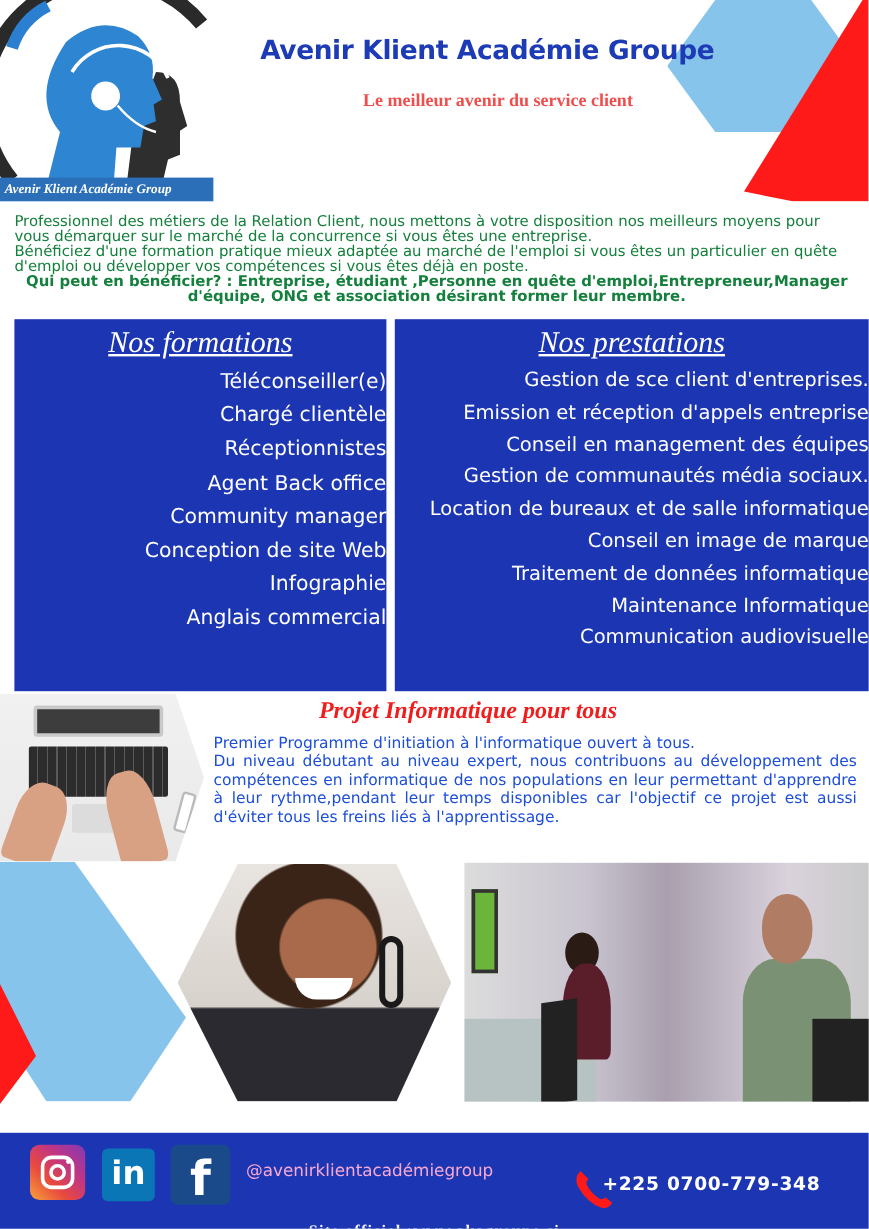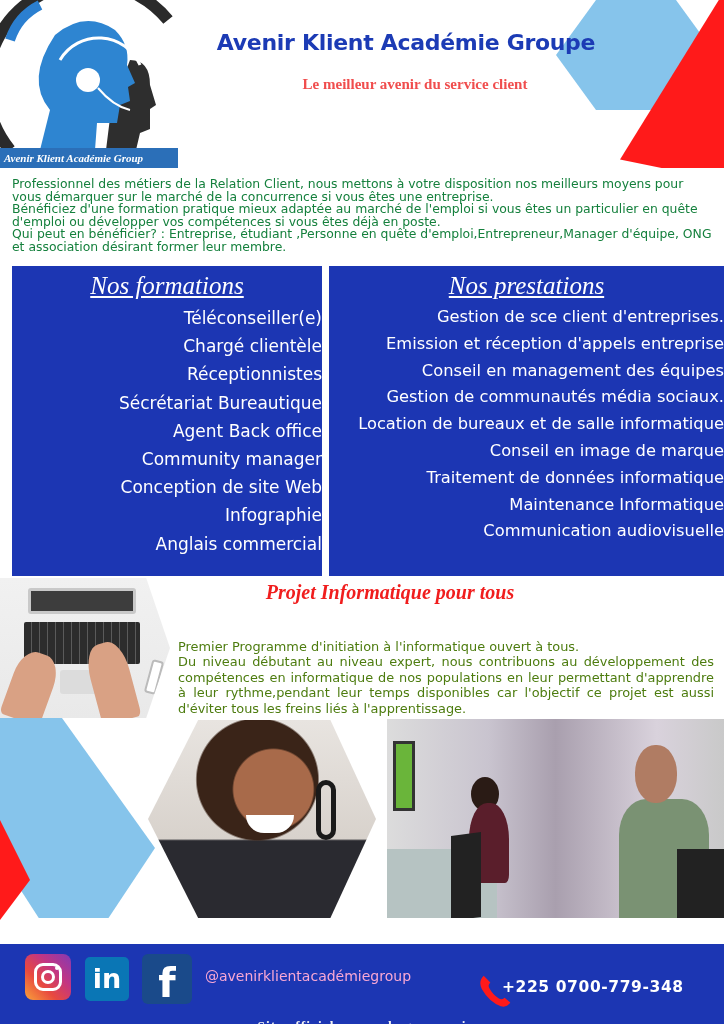--- a/index.html
+++ b/index.html
@@ -22,21 +22,21 @@
     color: #fff; font-family: "Liberation Serif", serif; font-style: italic; font-weight: bold; font-size: 11px;
     line-height: 20px; padding-left: 4px; }
 
   .title { position: absolute; left: 146px; top: 30px; width: 520px; text-align: center;
     font-family: "DejaVu Sans", sans-serif; font-weight: bold; font-size: 22px; color: #1c3bb5; letter-spacing: -0.3px; z-index: 3; }
   .subtitle { position: absolute; left: 250px; top: 76px; width: 330px; text-align: center;
     font-family: "Liberation Serif", serif; font-weight: bold; font-size: 15px; color: #f04d4d; z-index: 3; }
 
   .intro { position: absolute; left: 12px; top: 178px; width: 704px; font-size: 12.4px; line-height: 12.6px; color: #15803d; z-index: 3; }
   .intro p { margin: 0; }
-  .intro .who { font-weight: normal; text-align: left; }
+  .intro .who { font-weight: bold; text-align: center; }
 
   .panel { position: absolute; top: 266px; height: 310px; background: #1c36b3; color: #fff; z-index: 2; }
   .panel.left { left: 12px; width: 310px; }
   .panel.right { left: 329px; width: 395px; }
   .panel h2 { font-family: "Liberation Serif", serif; font-style: italic; font-weight: normal; font-size: 25px;
     text-decoration: underline; text-align: center; margin-top: 6px; margin-bottom: 4px; }
   .panel ul { list-style: none; text-align: right; }
   .panel.left li { font-size: 17px; line-height: 28.2px; padding-left: 13px; }
   .panel.right li { font-size: 16.3px; line-height: 26.8px; padding-left: 7px; white-space: nowrap; }
 
@@ -46,21 +46,21 @@
   .laptop .screen { position:absolute; left:28px; top:10px; width:108px; height:26px; background:#3d3d3d; border:3px solid #c9c9c9; border-radius:3px; }
   .laptop .kbd { position:absolute; left:24px; top:44px; width:116px; height:42px; background:
     repeating-linear-gradient(90deg, #2c2c2c 0 7px, #5a5a5a 7px 8px); border-radius:2px; }
   .laptop .pad { position:absolute; left:60px; top:92px; width:44px; height:24px; background:#dcdcdc; border-radius:3px; }
   .laptop .hand1 { position:absolute; left:10px; top:74px; width:42px; height:70px; background:#d9a184; border-radius:40% 40% 10% 10%; transform: rotate(20deg); }
   .laptop .hand2 { position:absolute; left:92px; top:64px; width:40px; height:80px; background:#d9a184; border-radius:40% 40% 10% 10%; transform: rotate(-15deg); }
   .laptop .phone { position:absolute; left:148px; top:82px; width:12px; height:34px; background:#fff; border:2px solid #bbb; border-radius:3px; transform: rotate(15deg); }
 
   .project-title { position: absolute; left: 180px; top: 581px; width: 420px; text-align: center;
     font-family: "Liberation Serif", serif; font-style: italic; font-weight: bold; font-size: 20px; color: #f01d1d; }
-  .project-text { position: absolute; left: 178px; top: 639px; width: 536px; font-size: 12.9px; line-height: 15.4px; color: #4d7c0f; text-align: justify; }
+  .project-text { position: absolute; left: 178px; top: 612px; width: 536px; font-size: 12.9px; line-height: 15.4px; color: #1d4ed8; text-align: justify; }
   .project-text p { margin: 0; }
 
   .photo-woman { position: absolute; left: 148px; top: 720px; width: 228px; height: 198px;
     clip-path: polygon(22% 0, 80% 0, 100% 50%, 80% 100%, 22% 100%, 0 50%);
     background: radial-gradient(circle at 55% 35%, #a86a4a 0 22%, transparent 23%),
                 radial-gradient(circle at 48% 30%, #3a2418 0 33%, transparent 34%),
                 linear-gradient(180deg, #e8e4e0 0%, #d8d2cc 60%, #2a2a30 61%, #2a2a30 100%); }
   .photo-woman .smile { position:absolute; left:98px; top:95px; width:48px; height:18px; background:#fff; border-radius:0 0 24px 24px; }
   .photo-woman .headset { position:absolute; left:168px; top:60px; width:20px; height:60px; border:5px solid #1a1a1a; border-radius:10px; }
 
@@ -120,21 +120,20 @@
   <p>Bénéficiez d'une formation pratique mieux adaptée au marché de l'emploi si vous êtes un particulier en quête d'emploi ou développer vos compétences si vous êtes déjà en poste.</p>
   <p class="who">Qui peut en bénéficier? : Entreprise, étudiant ,Personne en quête d'emploi,Entrepreneur,Manager d'équipe, ONG et association désirant former leur membre.</p>
 </section>
 
 <section class="panel left">
   <h2>Nos formations </h2>
   <ul>
     <li>Téléconseiller(e)</li>
     <li>Chargé clientèle</li>
     <li>Réceptionnistes</li>
-    <li>Sécrétariat Bureautique</li>
     <li>Agent Back office</li>
     <li>Community manager</li>
     <li>Conception de site Web</li>
     <li>Infographie</li>
     <li>Anglais commercial</li>
   </ul>
 </section>
 
 <section class="panel right">
   <h2>Nos prestations</h2>

